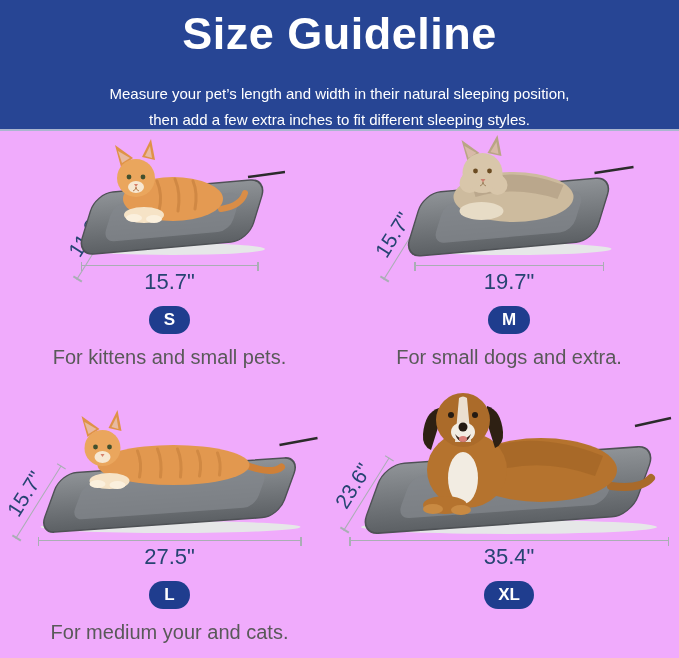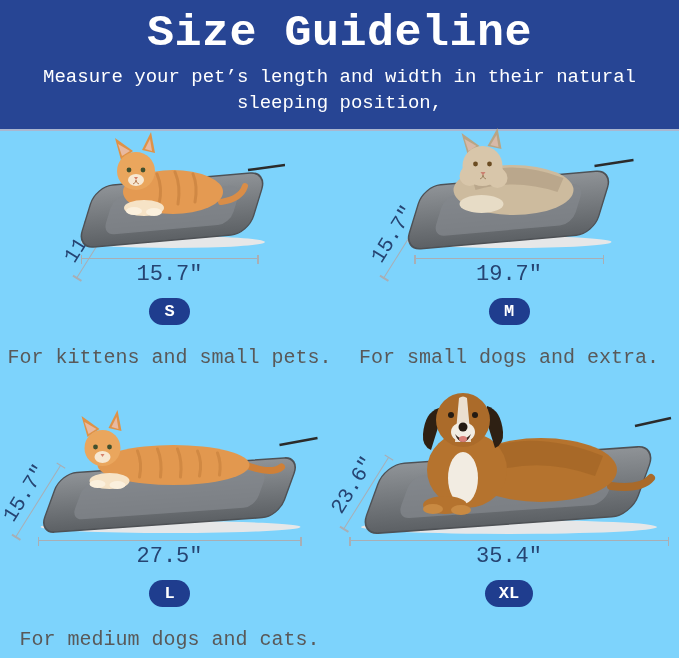--- a/index.html
+++ b/index.html
@@ -1,30 +1,30 @@
 <!DOCTYPE html>
 <html><head>
 <meta charset="utf-8">
 <style>
   html,body { margin:0; padding:0; background:#fff; }
   .page {
     position:relative; width:679px; height:658px; overflow:hidden;
-    background:#7dd3fc; font-family:Liberation Mono, monospace;
+    background:#f0abfc; font-family:Liberation Sans, sans-serif;
   }
 
   
   .hdr {
     background:#274594; height:129px; border-bottom:2px solid #aab6cf;
     color:#fff; text-align:center;
   }
   .hdr h1 {
     margin:0; padding-top:8px; font-size:45px; font-weight:bold; letter-spacing:0.5px;
   }
   .hdr .sub {
-    margin:5px auto 0; font-size:19px; line-height:26px; width:620px; font-weight:normal;
+    margin:21px auto 0; font-size:15px; line-height:26px; width:620px; font-weight:normal;
   }
   .hdr .sub span { display:block; }
 
   
   .grid {
     display:grid; grid-template-columns:339px 340px; grid-template-rows:239px 288px;
   }
   .card {
     position:relative; display:flex; flex-direction:column; align-items:center;
   }
@@ -66,33 +66,34 @@
   .card.xl .hdim { width:320px; margin-top:2px; }
 
   .wlabel { font-size:22px; color:#264472; margin-top:3px; }
 
   .badge {
     background:#1f3d8e; color:#fff; font-weight:bold; font-size:17px;
     padding:4px 14px; border-radius:16px; margin-top:11px; text-align:center; min-width:13px;
   }
 
   .desc {
-    font-size:20px; color:#595959; margin-top:20px; text-align:center; line-height:25px;
+    font-size:20px; color:#595959; margin-top:11px; text-align:center; line-height:25px;
   }
   .card.xl .desc { max-width:260px; }
 </style>
 </head>
 <body>
 
 <div class="page">
 
   <header class="hdr">
     <h1>Size Guideline</h1>
     <p class="sub">
       <span>Measure your pet’s length and width in their natural sleeping position,</span>
+      <span>then add a few extra inches to fit different sleeping styles.</span>
     </p>
   </header>
 
   <div class="grid">
 
     <section class="card s">
       <div class="scene">
         <div class="vdim">
           <span class="vlabel">11.8"</span>
           <div class="dline"></div>
@@ -215,21 +216,21 @@
             <circle cx="78" cy="44" r="2.4" fill="#41502e"></circle>
             <circle cx="92" cy="44" r="2.4" fill="#41502e"></circle>
             <ellipse cx="85" cy="54" rx="8" ry="6" fill="#f7e8d2"></ellipse>
             <path d="M83 51 h4 l-2 3 Z" fill="#d6806a"></path>
           </g>
         </svg>
       </div>
       <div class="hdim"></div>
       <div class="wlabel">27.5"</div>
       <div class="badge">L</div>
-      <div class="desc">For medium dogs and cats.</div>
+      <div class="desc">For medium your and cats.</div>
     </section>
 
     <section class="card xl">
       <div class="scene">
         <div class="vdim">
           <span class="vlabel">23.6"</span>
           <div class="dline"></div>
         </div>
         <svg width="332" height="168" viewBox="0 0 332 168">
           <defs>

